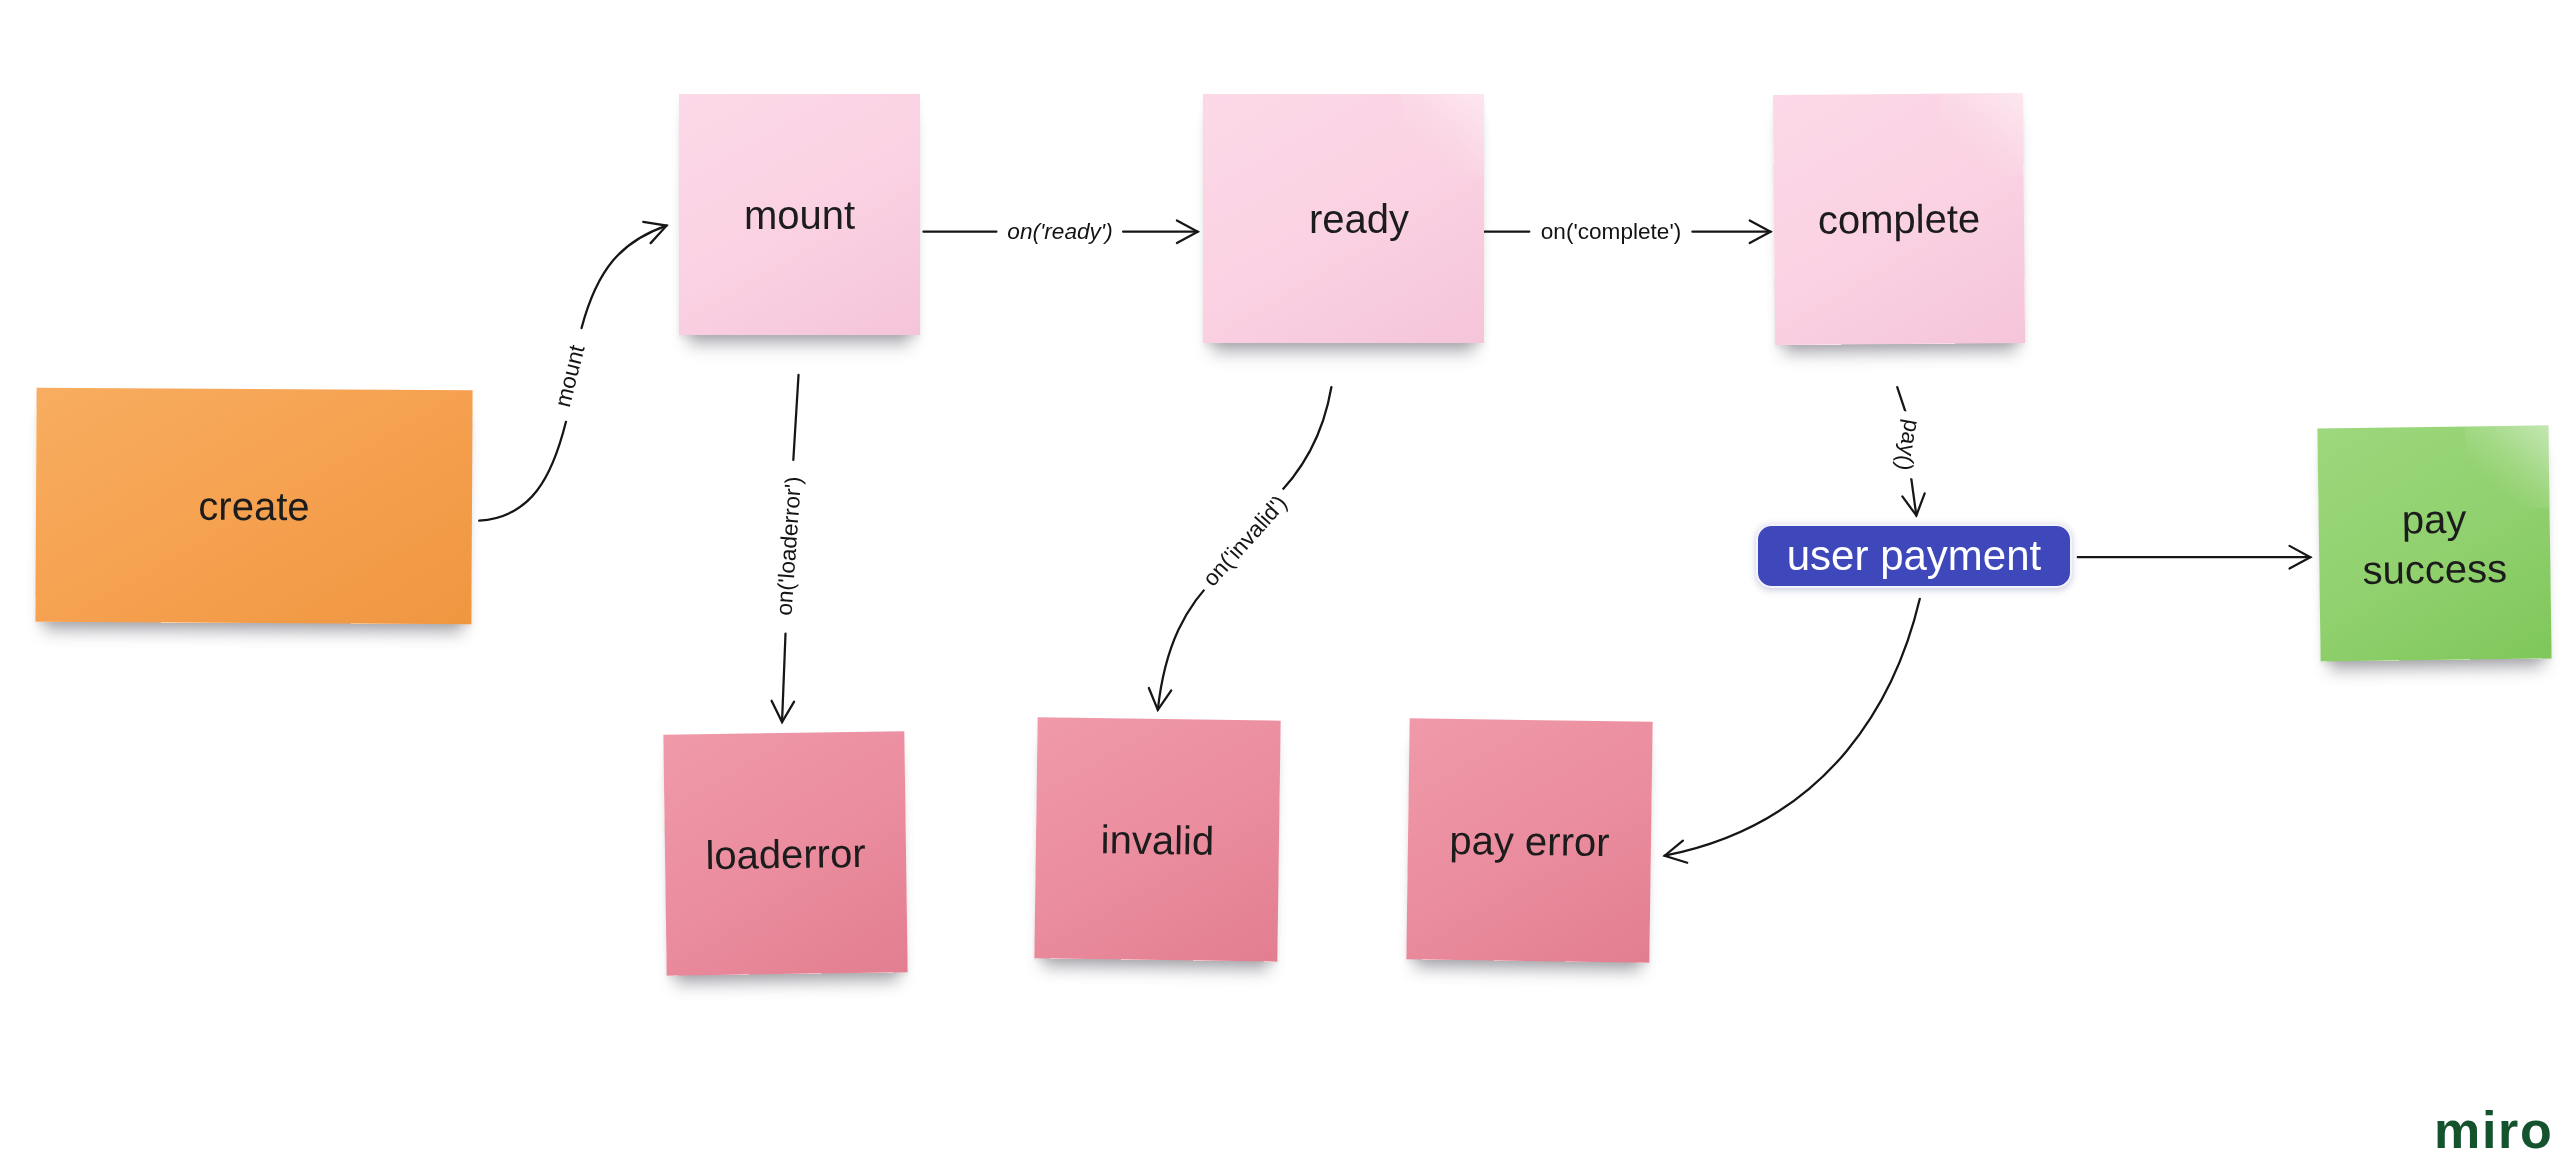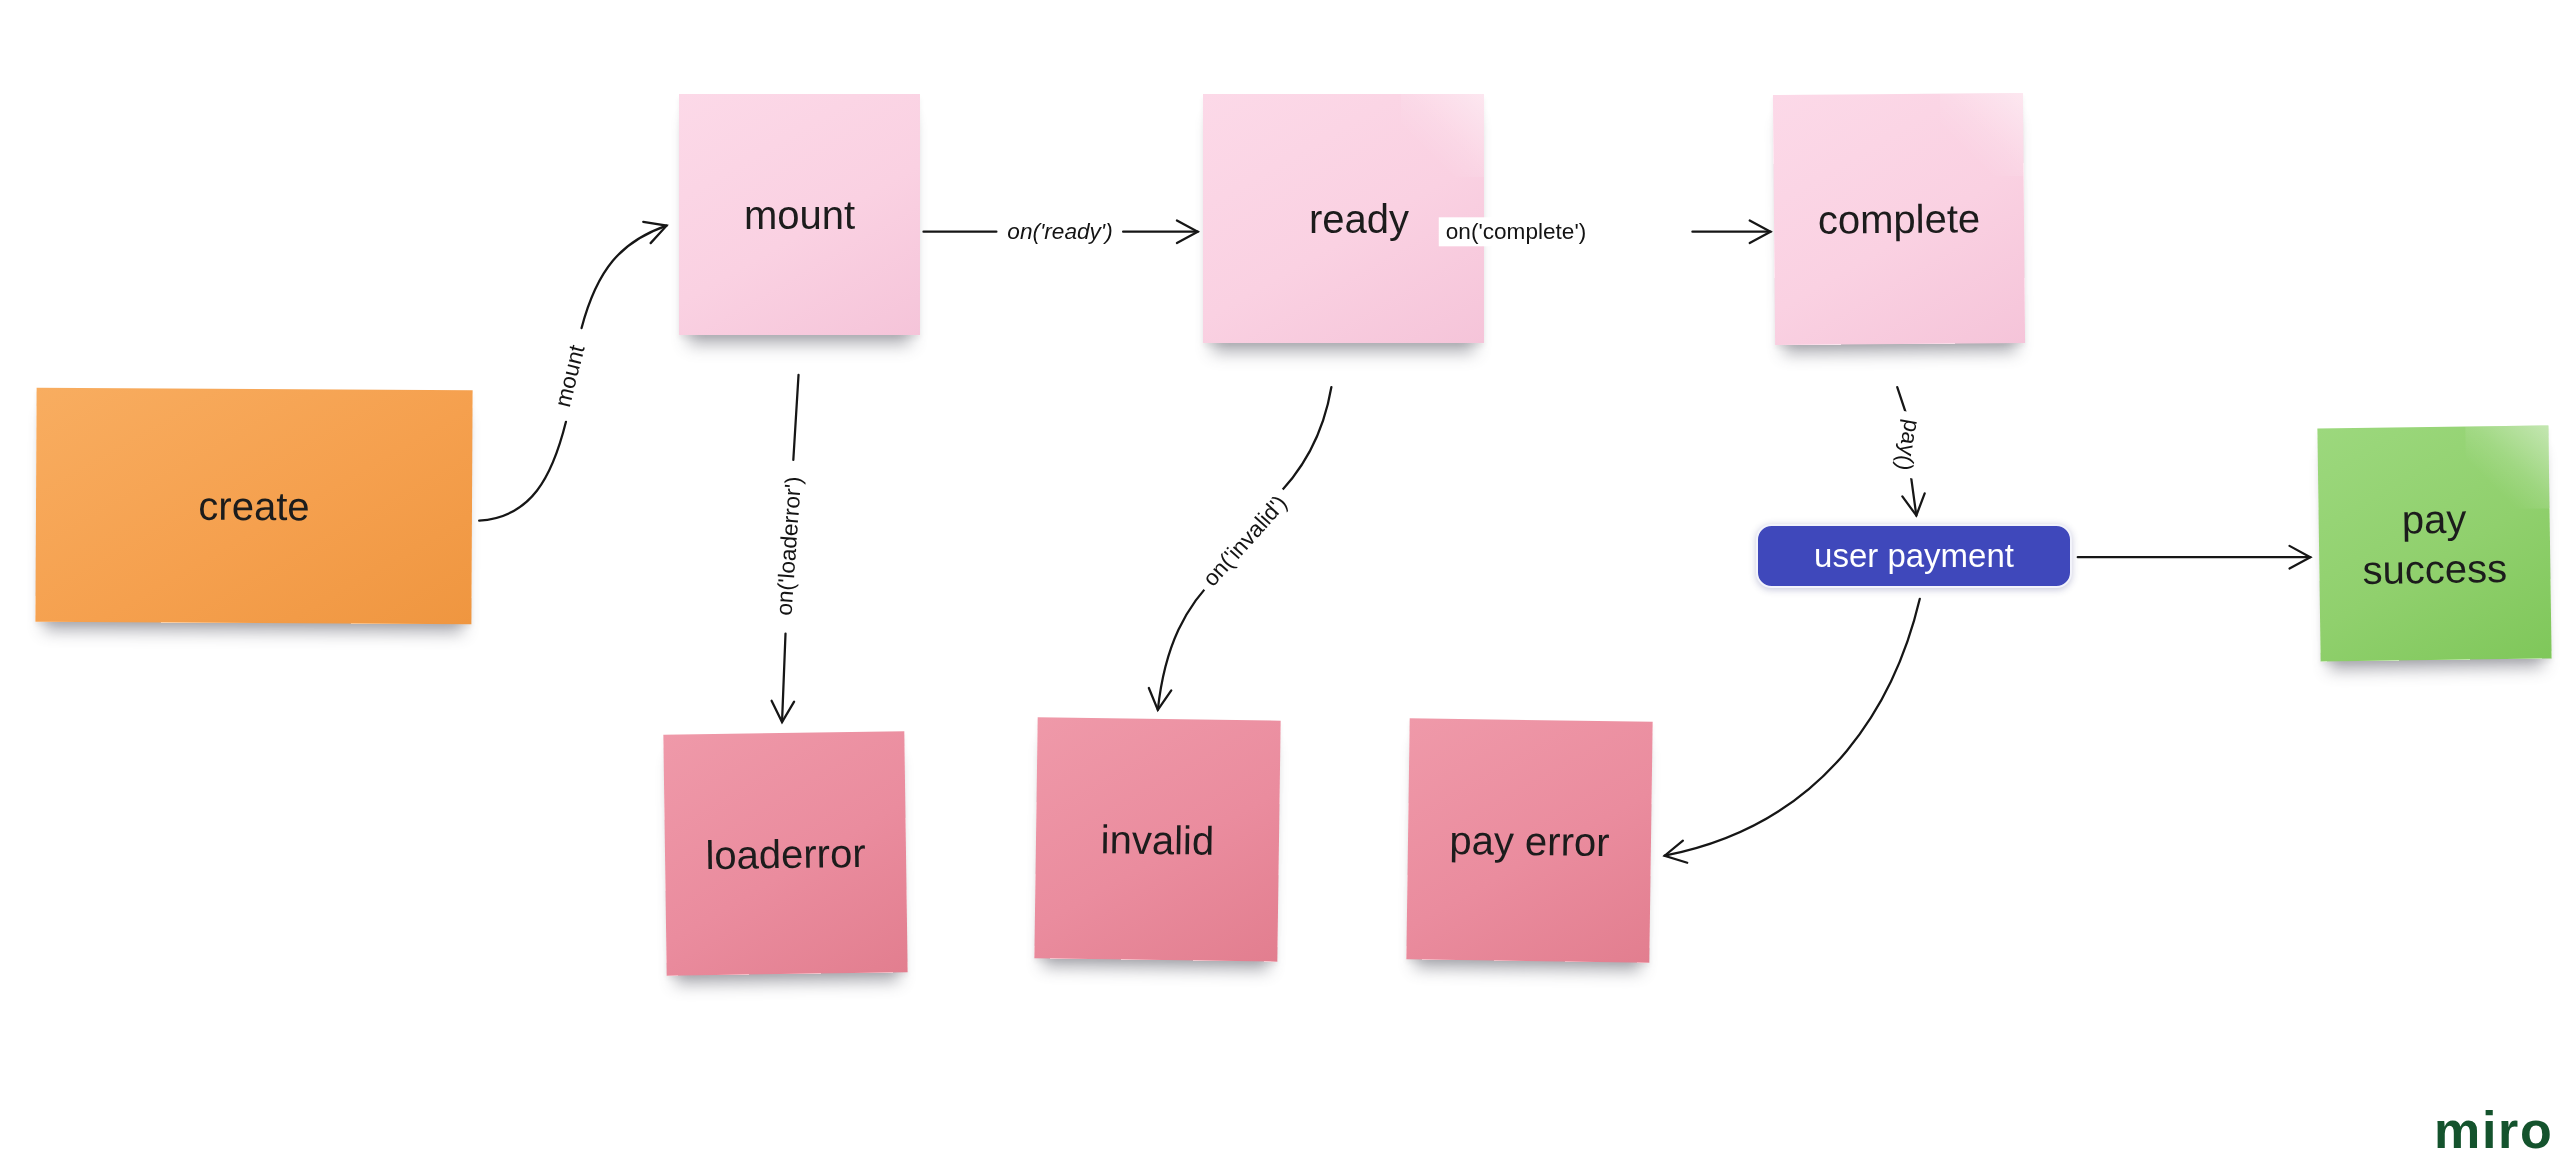--- a/index.html
+++ b/index.html
@@ -32,31 +32,31 @@
   #n-complete{left:1774px;top:94px;width:250px;height:250px;transform:rotate(-0.5deg);}
   #n-loaderror{left:665px;top:733px;width:241px;height:241px;transform:rotate(-0.8deg);}
   #n-invalid{left:1036px;top:719px;width:243px;height:241px;transform:rotate(0.8deg);}
   #n-payerror{left:1408px;top:720px;width:243px;height:241px;transform:rotate(0.8deg);}
   #n-paysuccess{left:2319px;top:427px;width:231px;height:233px;transform:rotate(-0.8deg);padding:0 29.5px;box-sizing:border-box;}
 
   .pill{
     position:absolute;left:1756px;top:524px;width:316px;height:64px;
     background:#3f48bb;border:2.6px solid #f2f3fb;border-radius:15.6px;box-sizing:border-box;
     display:flex;align-items:center;justify-content:center;
-    color:#ffffff;font-size:33px;box-shadow:0 1.7px 7px rgba(40,45,120,0.25);text-align:right;
+    color:#ffffff;font-size:42px;box-shadow:0 1.7px 7px rgba(40,45,120,0.25);text-align:right;
   }
 
   .clabel{
     position:absolute;transform:translate(-50%,-50%);
     font-size:22.6px;color:#141414;background:#ffffff;padding:1.7px 7px;
     white-space:nowrap;
   }
   #lbl-mount{left:570px;top:376px;transform:translate(-50%,-50%) rotate(-76deg);}
   #lbl-ready{left:1060px;top:232px;font-style:italic;}
-  #lbl-complete{left:1516px;top:232px;}
+  #lbl-complete{left:1611px;top:232px;}
   #lbl-loaderror{left:789px;top:546px;transform:translate(-50%,-50%) rotate(-86deg);}
   #lbl-invalid{left:1245px;top:541px;transform:translate(-50%,-50%) rotate(-48deg);}
   #lbl-pay{left:1908px;top:445px;transform:translate(-50%,-50%) rotate(100deg);}
 
   .watermark{
     position:absolute;left:2434px;top:1100px;
     font-size:52px;font-weight:bold;letter-spacing:1.7px;color:#14532d;
   }
 </style>
 </head>

